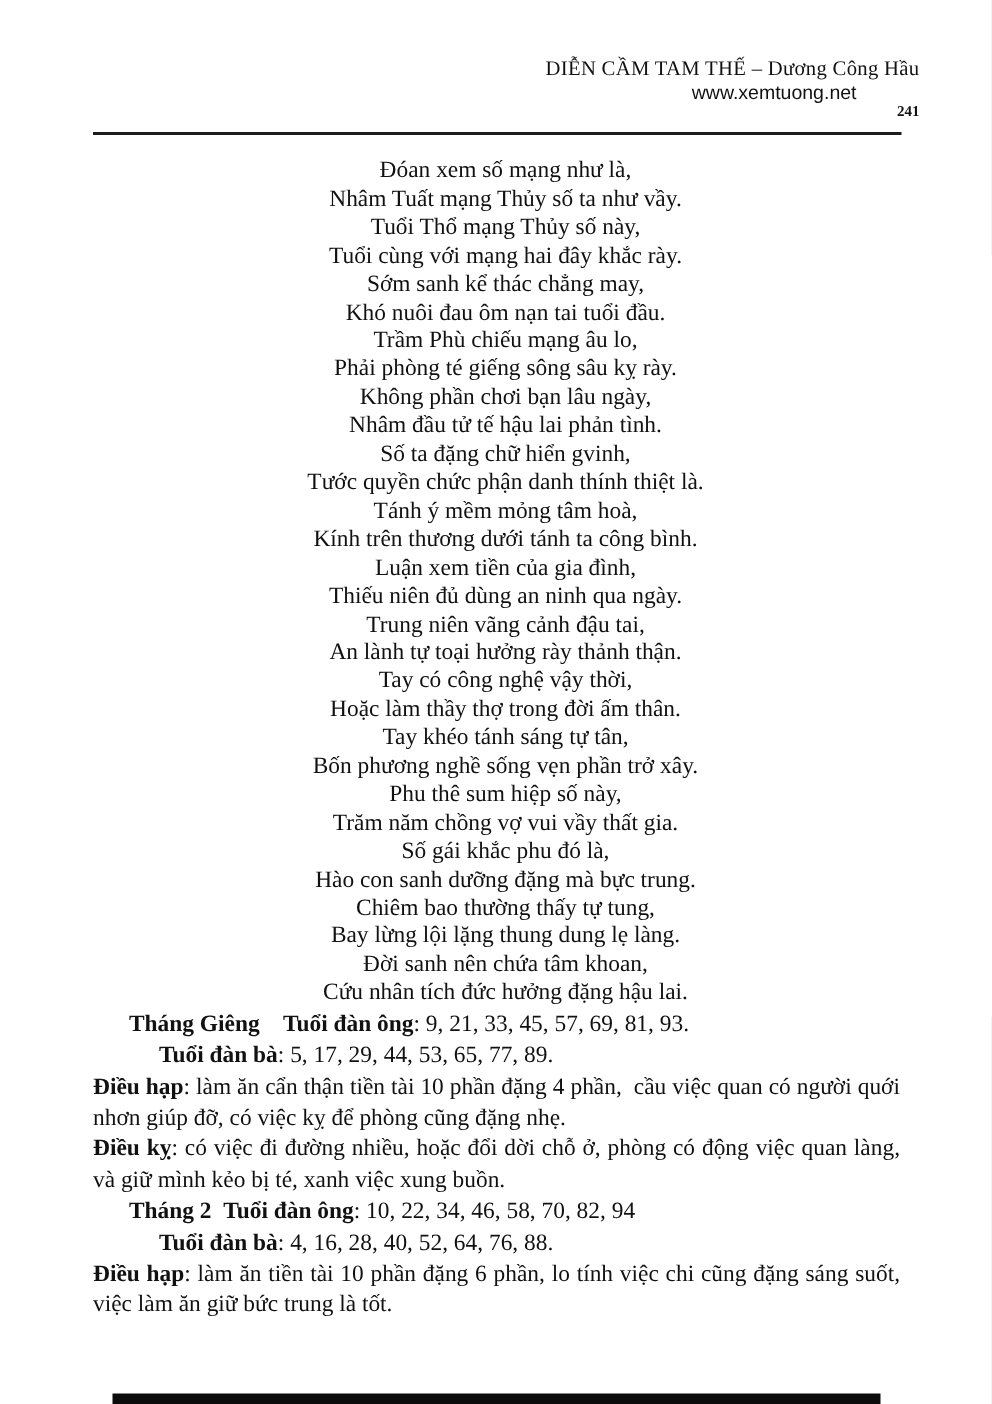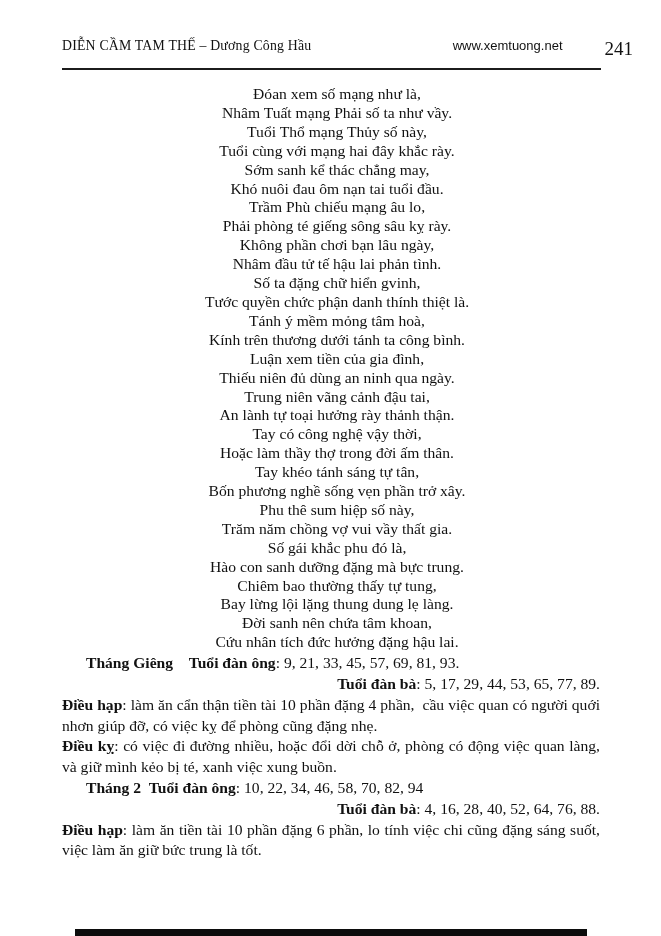--- a/index.html
+++ b/index.html
@@ -8,39 +8,41 @@
     width: 661px;
     height: 936px;
     margin: 0 auto;
     background: #ffffff;
     color: #111111;
     font-family: "Liberation Serif", "DejaVu Serif", serif;
     overflow: hidden;
   }
   .header-row {
     display: flex;
-    align-items: flex-start;
-    padding: 38px 28px 0 62px;
+    align-items: flex-end;
+    padding: 38px 48px 0 62px;
     font-size: 14px;
+    flex-direction: column;
   }
   .header-title {
     flex: 1 1 auto;
     font-size: 13.8px;
     letter-spacing: 0.2px;
     white-space: nowrap;
   }
   .header-site {
     font-family: "Liberation Sans", "DejaVu Sans", sans-serif;
     font-size: 13px;
     margin-right: 42px;
     white-space: nowrap;
   }
   .header-page {
-    font-size: 19px;
+    font-size: 10px;
     white-space: nowrap;
+    font-weight: bold;
   }
   .header-rule {
     border: none;
     border-top: 2px solid #1c1c1c;
     margin: 8px 60px 0 62px;
   }
   .poem {
     margin-top: 15px;
     text-align: center;
     font-size: 15.6px;
@@ -48,21 +50,21 @@
   }
   .poem-line { white-space: nowrap; margin-left: 13px; }
   .sections {
     margin: 1px 61px 0 62px;
     font-size: 15.6px;
     line-height: 20.8px;
     text-align: justify;
   }
   .para.flush   { padding-left: 0; }
   .para.indent1 { padding-left: 24px; text-align: left; }
-  .para.indent2 { padding-left: 44px; text-align: right; font-family: Liberation Serif, serif; }
+  .para.indent2 { padding-left: 44px; text-align: left; font-family: Liberation Serif, serif; }
   .para b { font-weight: bold; }
   .bottom-bar {
     position: absolute;
     left: 75px;
     right: 74px;
     bottom: 0;
     height: 7px;
     background: #0c0c0c;
   }
 </style>
@@ -74,21 +76,21 @@
   <div class="header-row">
     <span class="header-title">DIỄN CẦM TAM THẾ – Dương Công Hầu</span>
     <span class="header-site">www.xemtuong.net</span>
     <span class="header-page">241</span>
   </div>
 
   <hr class="header-rule">
 
   <div class="poem">
       <div class="poem-line">Đóan xem số mạng như là,</div>
-      <div class="poem-line">Nhâm Tuất mạng Phải số ta như vầy.</div>
+      <div class="poem-line">Nhâm Tuất mạng Thủy số ta như vầy.</div>
       <div class="poem-line">Tuổi Thổ mạng Thủy số này,</div>
       <div class="poem-line">Tuổi cùng với mạng hai đây khắc rày.</div>
       <div class="poem-line">Sớm sanh kể thác chẳng may,</div>
       <div class="poem-line">Khó nuôi đau ôm nạn tai tuổi đầu.</div>
       <div class="poem-line">Trầm Phù chiếu mạng âu lo,</div>
       <div class="poem-line">Phải phòng té giếng sông sâu kỵ rày.</div>
       <div class="poem-line">Không phần chơi bạn lâu ngày,</div>
       <div class="poem-line">Nhâm đầu tử tế hậu lai phản tình.</div>
       <div class="poem-line">Số ta đặng chữ hiển gvinh,</div>
       <div class="poem-line">Tước quyền chức phận danh thính thiệt là.</div>

